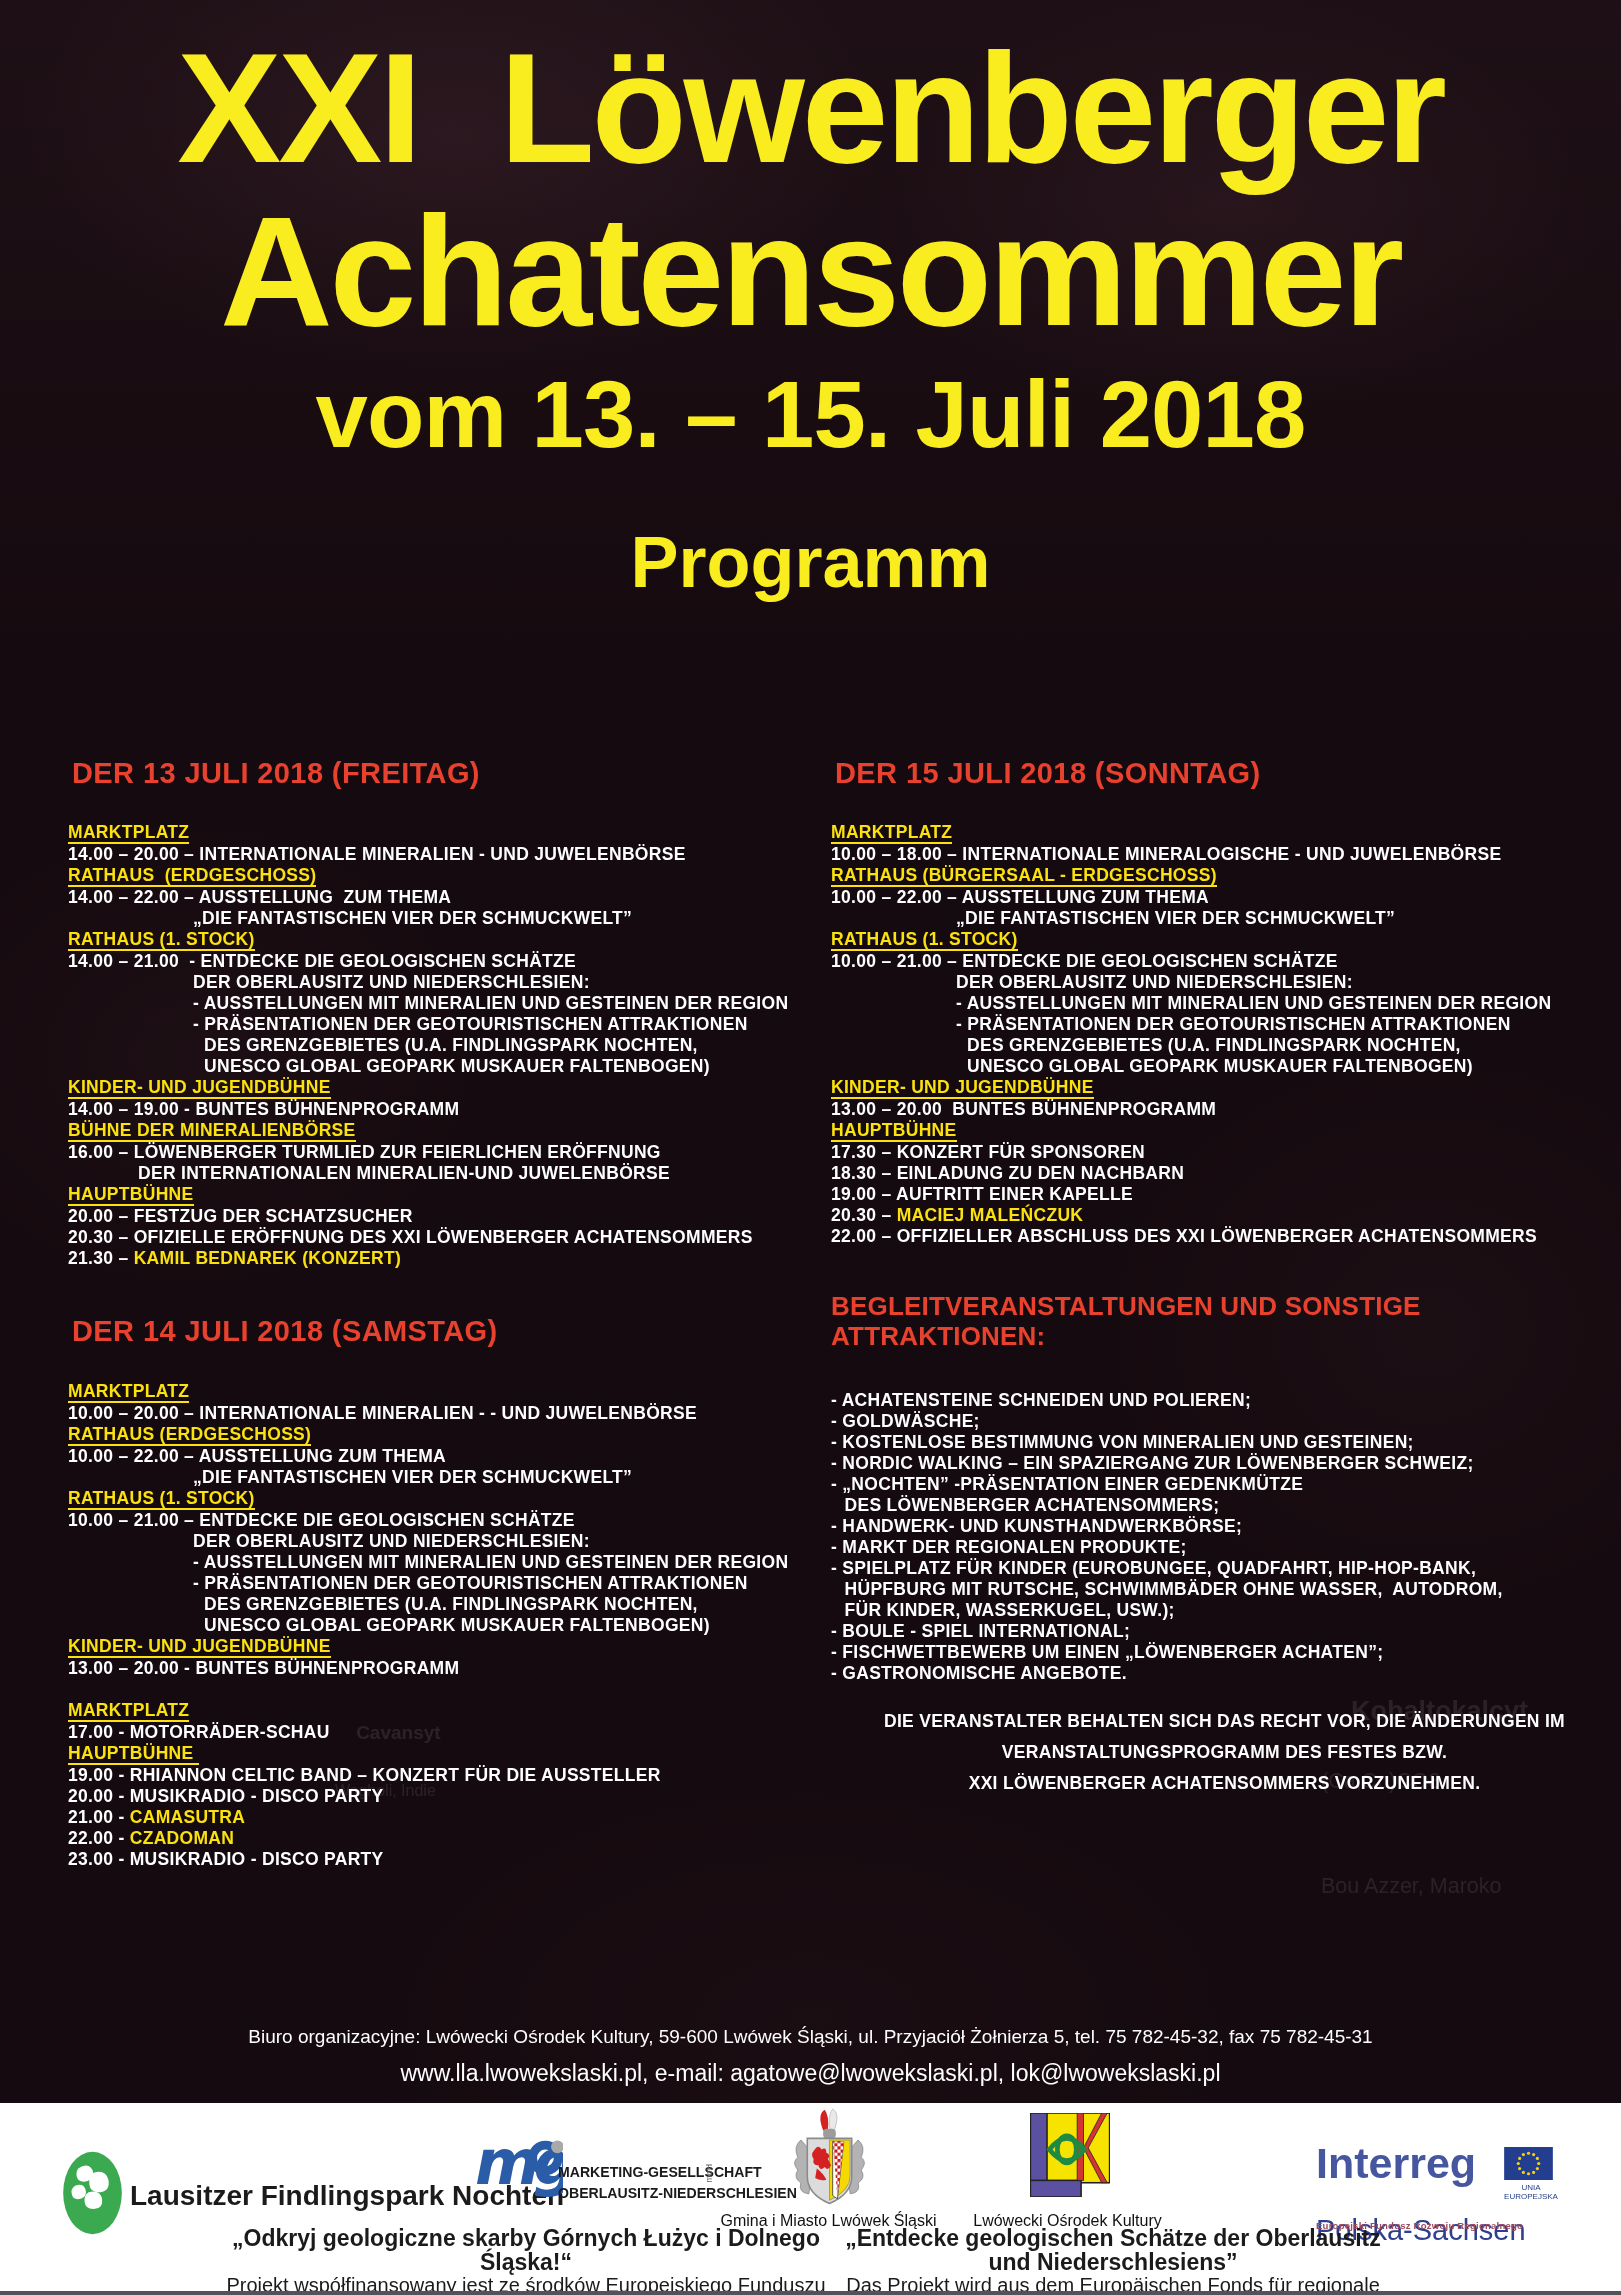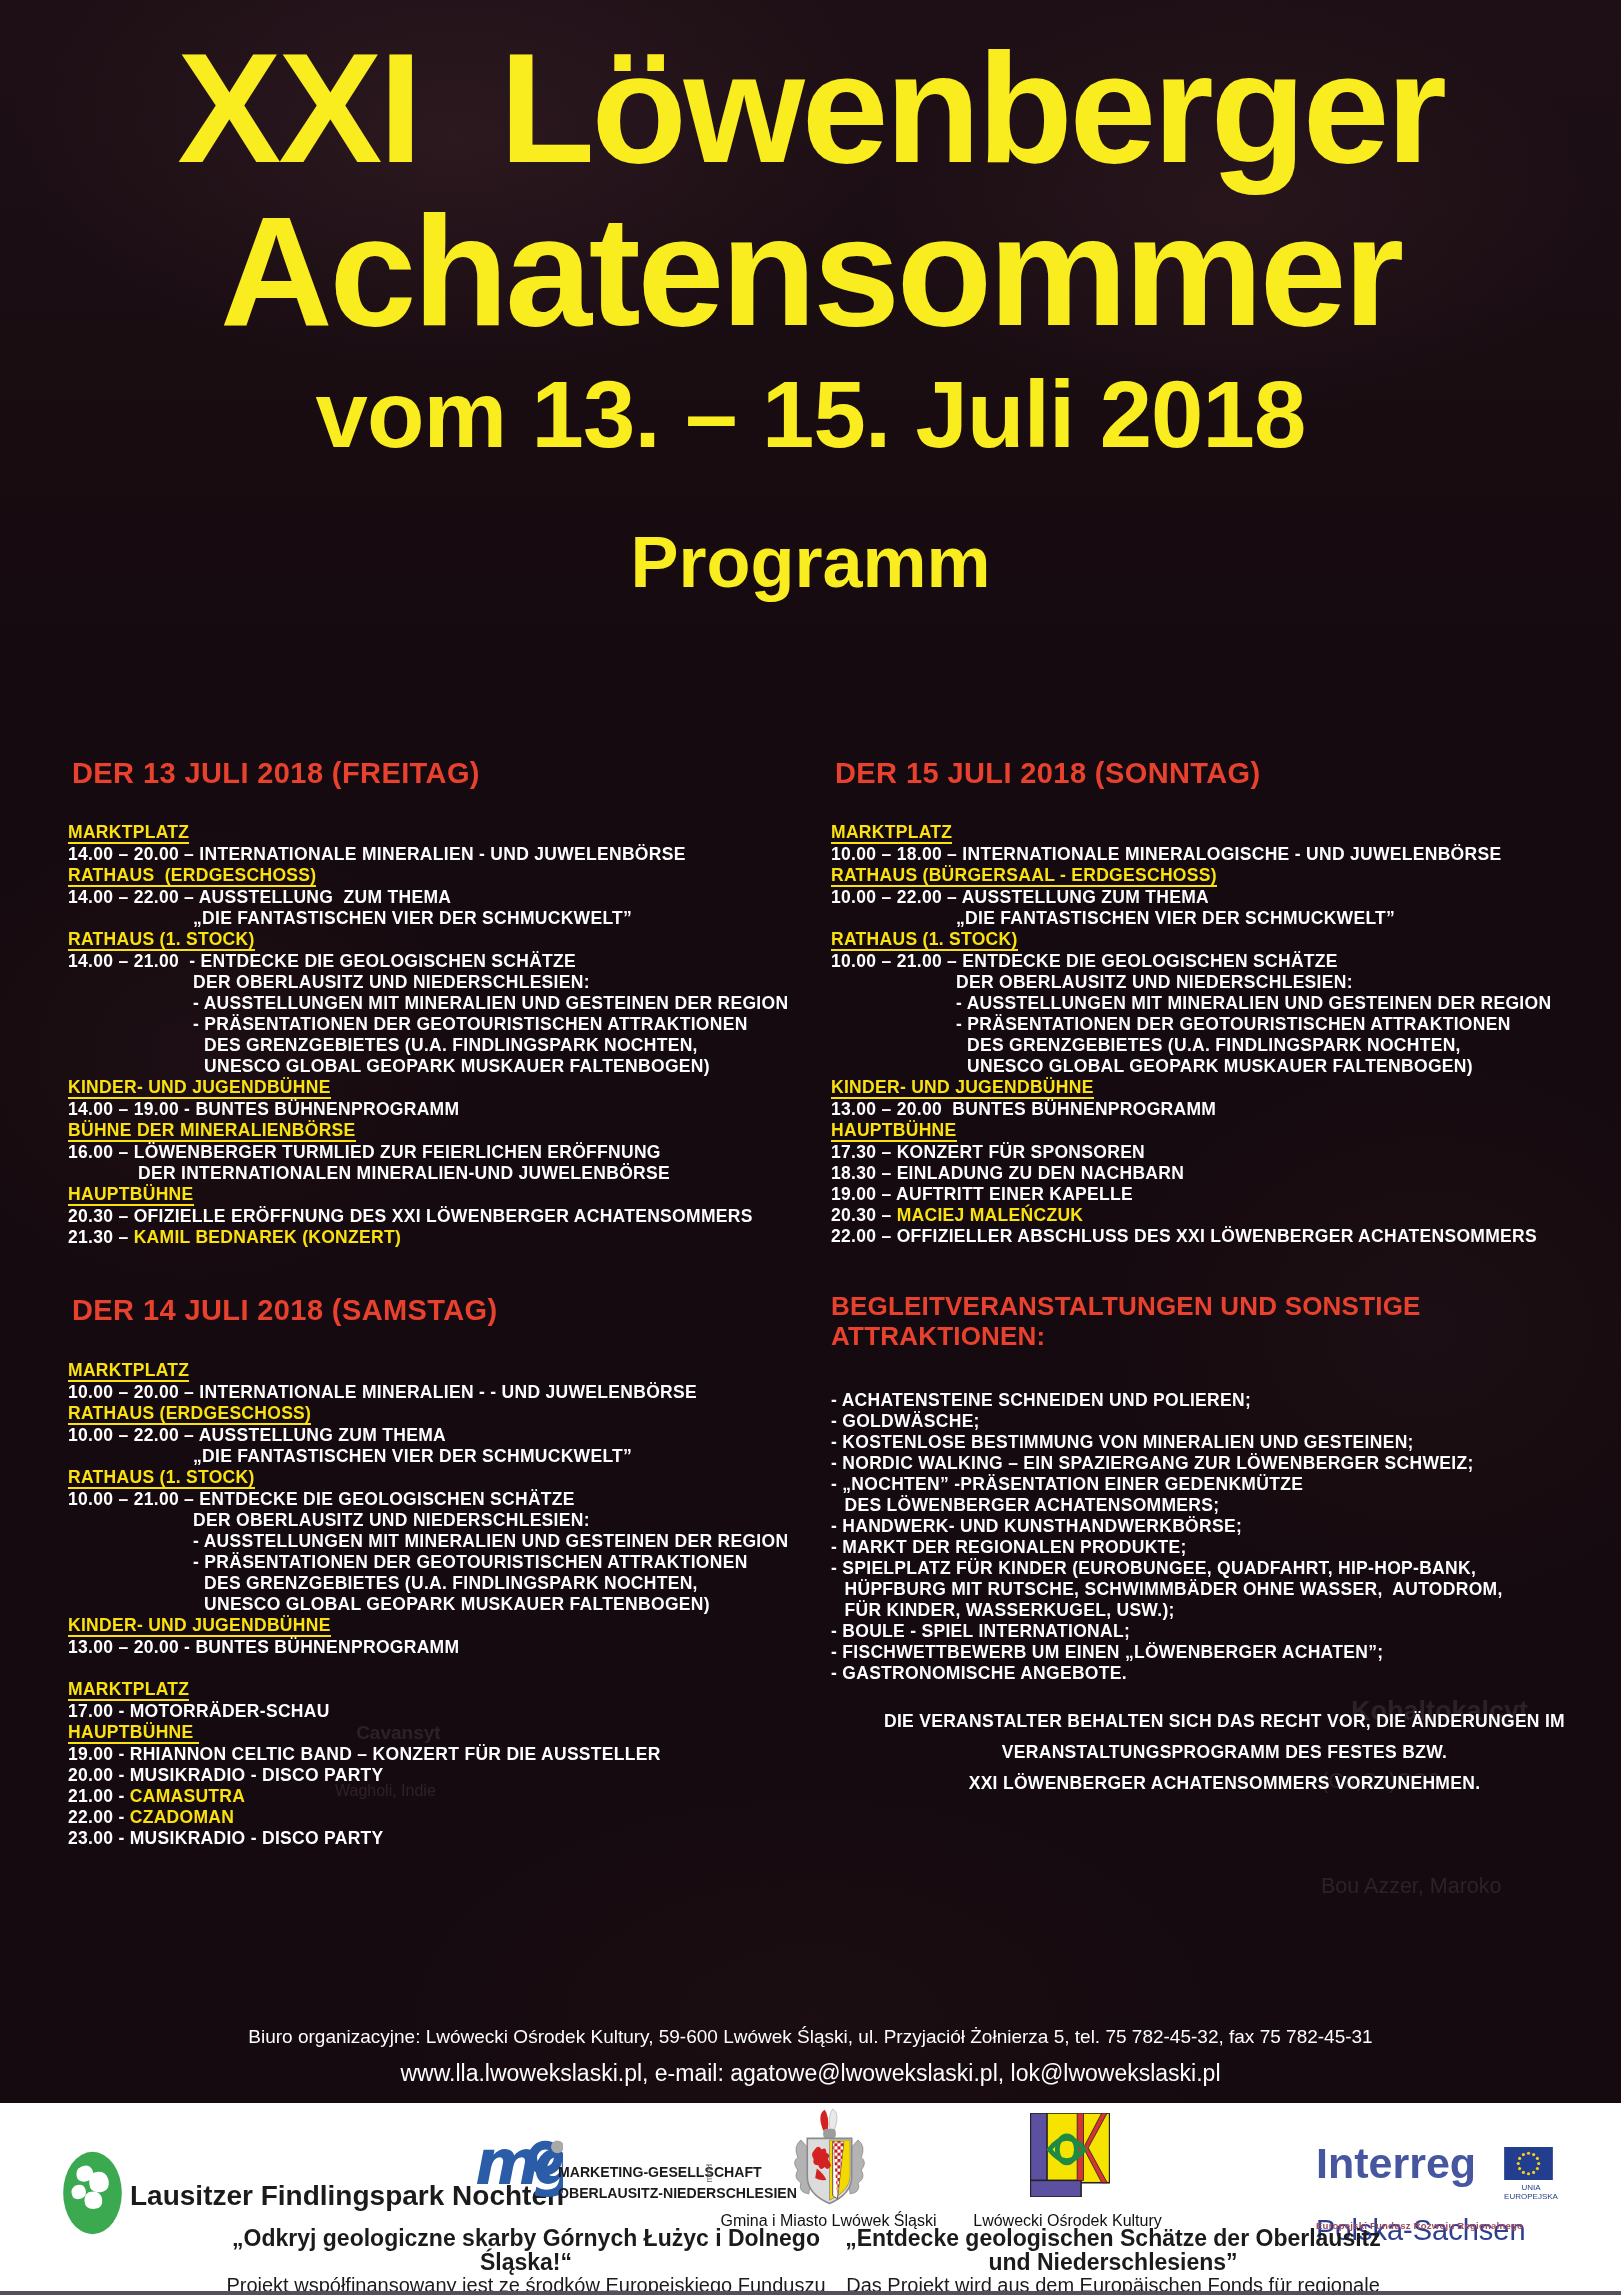--- a/index.html
+++ b/index.html
@@ -110,20 +110,21 @@
           <div class="line ind2">- AUSSTELLUNGEN MIT MINERALIEN UND GESTEINEN DER REGION</div>
           <div class="line ind2">- PRÄSENTATIONEN DER GEOTOURISTISCHEN ATTRAKTIONEN</div>
           <div class="line ind3">DES GRENZGEBIETES (U.A. FINDLINGSPARK NOCHTEN,</div>
           <div class="line ind3">UNESCO GLOBAL GEOPARK MUSKAUER FALTENBOGEN)</div>
           <div class="line venue"><span class="u">KINDER- UND JUGENDBÜHNE</span></div>
           <div class="line">14.00 – 19.00 - BUNTES BÜHNENPROGRAMM</div>
           <div class="line venue"><span class="u">BÜHNE DER MINERALIENBÖRSE</span></div>
           <div class="line">16.00 – LÖWENBERGER TURMLIED ZUR FEIERLICHEN ERÖFFNUNG</div>
           <div class="line ind1">DER INTERNATIONALEN MINERALIEN-UND JUWELENBÖRSE</div>
           <div class="line venue"><span class="u">HAUPTBÜHNE</span></div>
+          <div class="line">20.00 – FESTZUG DER SCHATZSUCHER</div>
           <div class="line">20.30 – OFIZIELLE ERÖFFNUNG DES XXI LÖWENBERGER ACHATENSOMMERS</div>
           <div class="line"><span>21.30 – </span><span class="hl">KAMIL BEDNAREK (KONZERT)</span></div>
         </div>
     </article>
     <article class="day">
       <h2 class="day-header">DER 14 JULI 2018 (SAMSTAG)</h2>
       <div class="day-lines">
           <div class="line venue"><span class="u">MARKTPLATZ</span></div>
           <div class="line">10.00 – 20.00 – INTERNATIONALE MINERALIEN - - UND JUWELENBÖRSE</div>
           <div class="line venue"><span class="u">RATHAUS (ERDGESCHOSS)</span></div>

